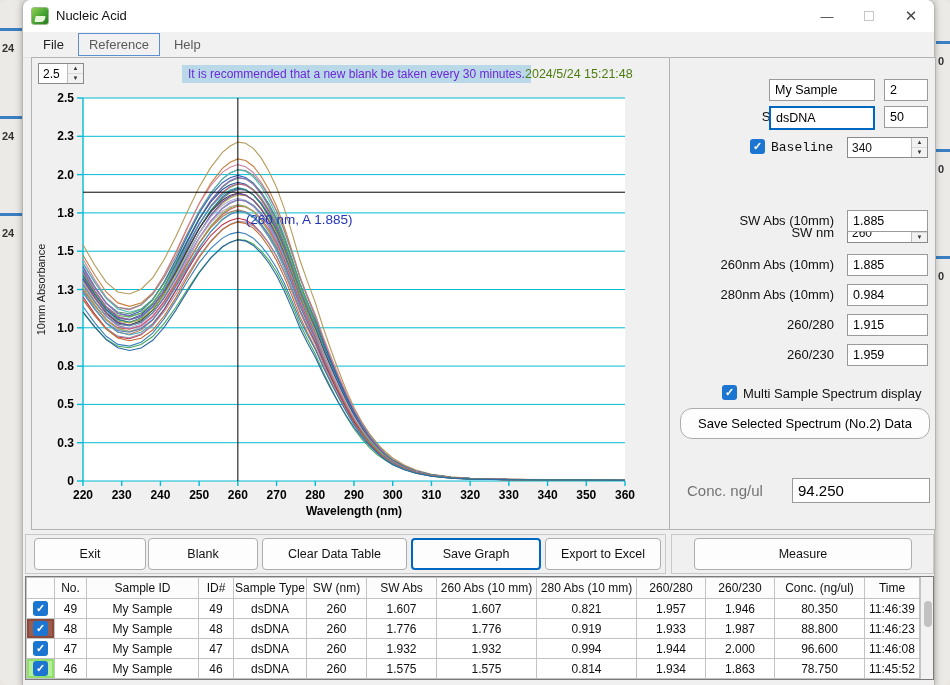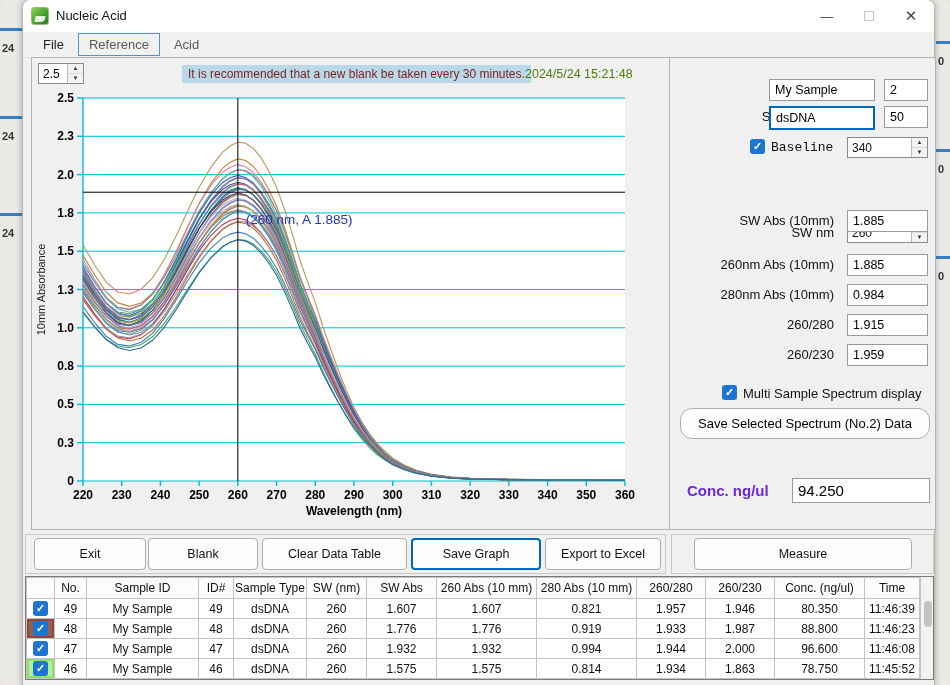--- a/index.html
+++ b/index.html
@@ -40,35 +40,35 @@
   #sidePanel  { left:646px; top:57px; width:267px; height:473px; }
 
   
   .spinbox { position:absolute; display:flex; border:1px solid #8a8a8a; background:#fff; height:21px; }
   .spinbox .val { font-size:12px; padding:3px 4px 0 4px; min-width:28px; }
   .spincol { width:16px; border-left:1px solid #bdbdbd; display:flex; flex-direction:column; }
   .spincol span { flex:1; font-size:6px; line-height:9px; text-align:center; color:#333;
     background:#f2f2f2; border-bottom:1px solid #d9d9d9; }
   .spincol span:last-child { border-bottom:none; }
   #scaleSpin { left:6px; top:5px; }
-  .notice { position:absolute; left:150px; top:7px; background:#b9d9e9; color:#7f1d1d;
+  .notice { position:absolute; left:150px; top:7px; background:#b9d9e9; color:#6d28d9;
     font-size:12px; padding:2px 6px; }
   .stamp { position:absolute; left:493px; top:9px; font-size:12.5px; color:#4d7c0f; }
 
   
   .sp-row { position:absolute; height:22px; font-size:13px; color:#111; }
   .sp-label { position:absolute; right:103px; top:3px; white-space:nowrap; }
   .tb { position:absolute; background:#fff; border:1px solid #9a9a9a; font-size:12.5px;
     padding:2px 5px; height:22px; font-family:"Liberation Sans",sans-serif; }
   .tb.focus { border:2px solid #0067c0; }
   .chk { width:15px; height:15px; background:#1c76d1; border-radius:3px; display:inline-block;
     color:#fff; font-size:11px; font-weight:bold; text-align:center; line-height:15px; }
   .sp-btn { position:absolute; left:10px; width:250px; height:31px; background:#fdfdfd;
     border:1px solid #adadad; border-radius:12px; font-size:13px; }
-  .conc-label { position:absolute; font-size:15px; font-weight:bold; color:#6d28d9; }
+  .conc-label { position:absolute; font-size:15px; font-weight:normal; color:#737373; }
 
   
   .btn-group { position:absolute; top:534px; height:40px; border:1px solid #c9c9c9;
     background:#f0f0f0; }
   .btn { position:absolute; top:3px; height:32px; background:#fdfdfd; border:1px solid #adadad;
     border-radius:4px; font-size:12.5px; color:#111;
     font-family:"Liberation Sans",sans-serif; }
   .btn.focus { border:2px solid #0067c0; }
 
   
@@ -118,21 +118,21 @@
       <div class="winbtn">
           <span class="maxbox"></span>
         </div>
       <div class="winbtn" style="font-size:15px;">✕</div>
     </div>
   </div>
 
   <div class="menubar" id="menuBar">
       <div class="menu-item">File</div>
       <div class="menu-item boxed">Reference</div>
-      <div class="menu-item dim">Acid</div>
+      <div class="menu-item dim">Help</div>
     </div>
 
   <div class="groupbox" id="chartPanel">
     <div class="spinbox" id="scaleSpin">
       <div class="val">2.5</div>
       <div class="spincol">
         <span>▲</span>
         <span>▼</span>
       </div>
     </div>

